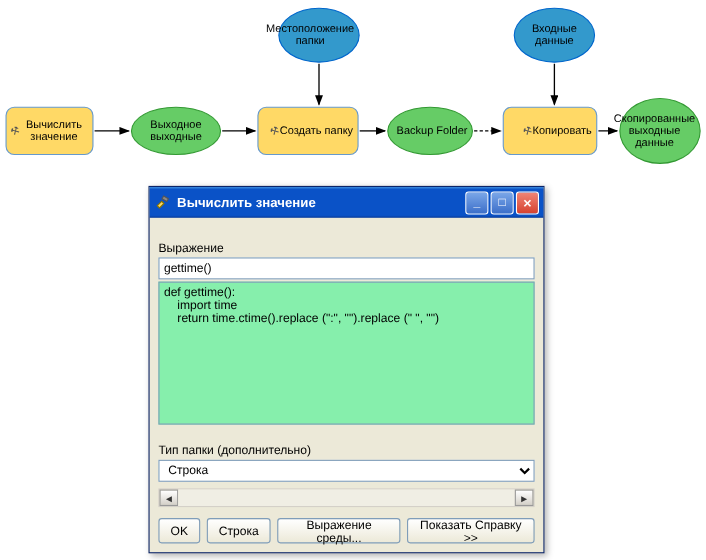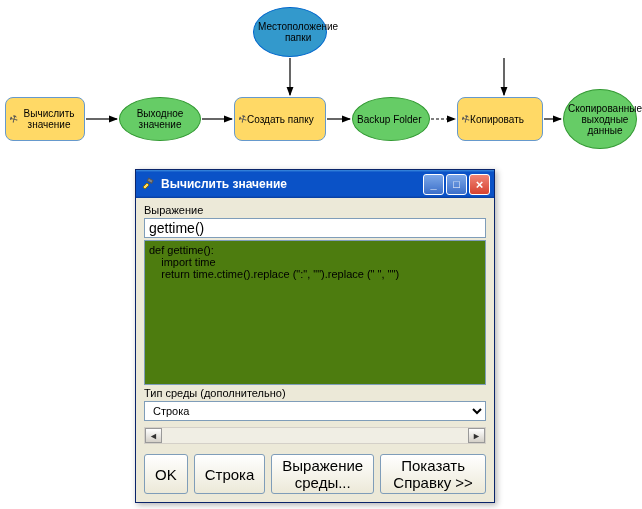--- a/index.html
+++ b/index.html
@@ -1,56 +1,59 @@
 <!DOCTYPE html>
 <html><head>
 <meta charset="utf-8">
 <style>
 *{box-sizing:border-box;margin:0;padding:0}
 body{width:642px;height:509px;font-family:Tahoma,Arial,sans-serif;font-size:11px;background:#fff;position:relative;overflow:hidden}
 .diagram{position:absolute;left:0;top:0;width:642px;height:180px}
-.node{position:absolute;display:flex;align-items:center;justify-content:flex-start;text-align:center;font-size:10px;line-height:11px;padding:4px}
+.node{position:absolute;display:flex;align-items:center;justify-content:flex-end;text-align:center;font-size:10px;line-height:11px;padding:4px}
 .rect{background:#FFD966;border:1px solid #6699CC;border-radius:8px}
 .ellipse-green{background:#66CC66;border:1px solid #339933;border-radius:50%}
 .ellipse-blue{background:#3399CC;border:1px solid #0066CC;border-radius:50%}
 .arrow{position:absolute;pointer-events:none}
 .dialog{position:absolute;left:135px;top:169px;width:360px;height:334px;background:#ECE9D8;border:1px solid #0A246A;box-shadow:2px 2px 6px rgba(0,0,0,.3);display:flex;flex-direction:column}
 .titlebar{height:28px;background:linear-gradient(to bottom,#3C8CDE 0%,#0A52C7 8%,#0A52C7 92%,#083C9C 100%);display:flex;align-items:center;padding:0 4px;color:#fff;font-weight:bold;font-size:12px}
 .titlebar .ticon{width:16px;height:16px;margin-right:5px;display:inline-flex;align-items:center;justify-content:center}
 .titlebar .sp{flex:1}
 .tbtn{width:21px;height:21px;margin-left:2px;border:1px solid #fff;border-radius:3px;display:flex;align-items:center;justify-content:center;font-size:11px;font-weight:bold;cursor:pointer}
 .tbtn.min,.tbtn.max{background:linear-gradient(to bottom,#7BA7E8,#3C6FC9);color:#fff}
 .tbtn.close{background:linear-gradient(to bottom,#F08576,#D64230);color:#fff;font-size:13px}
 .body{flex:1;padding:6px 8px 4px 8px;display:flex;flex-direction:column;gap:2px;overflow:hidden}
-.lbl{font-size:11px;color:#000;margin-top:0}
-.inp{width:100%;height:20px;border:1px solid #7F9DB9;background:#fff;padding:2px 4px;font-family:inherit;font-size:14px}
-.ta{width:100%;flex:1;border:1px solid #7F9DB9;background:#4d7c0f;padding:3px 4px;font-family:inherit;font-size:11px;white-space:pre;overflow:hidden;resize:none}
+.lbl{font-size:11px;color:#000;margin-top:16px}
+.inp{width:100%;height:20px;border:1px solid #7F9DB9;background:#fff;padding:2px 4px;font-family:inherit;font-size:11px}
+.ta{width:100%;flex:1;border:1px solid #7F9DB9;background:#86efac;padding:3px 4px;font-family:inherit;font-size:11px;white-space:pre;overflow:hidden;resize:none}
 .sel{width:100%;height:20px;border:1px solid #7F9DB9;background:#fff;padding:1px 4px;font-family:Liberation Sans, sans-serif;font-size:11px}
 .hscroll{height:17px;background:#ECE9D8;border:1px solid #D4D0C8;display:flex;align-items:center;margin-top:4px}
 .hscroll .sb{width:17px;height:15px;background:linear-gradient(to bottom,#fff,#D4D0C8);border:1px solid #999;display:flex;align-items:center;justify-content:center;font-size:9px;color:#333}
 .hscroll .track{flex:1;height:15px;background:#F0EEE4}
 .btnbar{padding:6px 8px 8px 8px;display:flex;gap:6px}
-.btn{height:40px;padding:0 10px;background:linear-gradient(to bottom,#fff,#ECE9D8);border:1px solid #7F9DB9;border-radius:3px;font-family:inherit;font-size:15px;cursor:pointer}
+.btn{height:23px;padding:0 10px;background:linear-gradient(to bottom,#fff,#ECE9D8);border:1px solid #7F9DB9;border-radius:3px;font-family:inherit;font-size:11px;cursor:pointer}
 .hammer{display:inline-block;transform:rotate(-30deg);color:#555;font-size:9px}
 </style>
 </head>
 <body>
 
 <div class="diagram">
 
   <div class="node ellipse-blue" style="left:253px;top:7px;width:74px;height:50px">
       <span>Местоположение папки</span>
     </div>
+  <div class="node ellipse-blue" style="left:467px;top:7px;width:74px;height:50px">
+      <span>Входные данные</span>
+    </div>
 
   <div class="node rect" style="left:5px;top:97px;width:80px;height:44px">
       <span class="hammer">⚒</span>
       <span>Вычислить значение</span>
     </div>
   <div class="node ellipse-green" style="left:119px;top:97px;width:82px;height:44px">
-      <span>Выходное значение</span>
+      <span>Выходное выходные</span>
     </div>
   <div class="node rect" style="left:234px;top:97px;width:92px;height:44px">
       <span class="hammer">⚒</span>
       <span>Создать папку</span>
     </div>
   <div class="node ellipse-green" style="left:352px;top:97px;width:78px;height:44px">
       <span>Backup Folder</span>
     </div>
   <div class="node rect" style="left:457px;top:97px;width:86px;height:44px">
       <span class="hammer">⚒</span>
@@ -89,21 +92,21 @@
     <div class="tbtn min">_</div>
     <div class="tbtn max">□</div>
     <div class="tbtn close">×</div>
   </div>
   <div class="body">
     <div class="lbl">Выражение</div>
     <input class="inp" value="gettime()" style="">
     <textarea class="ta" style="">def gettime():
     import time
     return time.ctime().replace (":", "").replace (" ", "")</textarea>
-    <div class="lbl">Тип среды (дополнительно)</div>
+    <div class="lbl">Тип папки (дополнительно)</div>
     <select class="sel"><option>Строка</option></select>
     <div class="hscroll">
       <div class="sb">◄</div>
       <div class="track"></div>
       <div class="sb">►</div>
     </div>
   </div>
   <div class="btnbar">
     <button class="btn">OK</button>
     <button class="btn">Строка</button>

